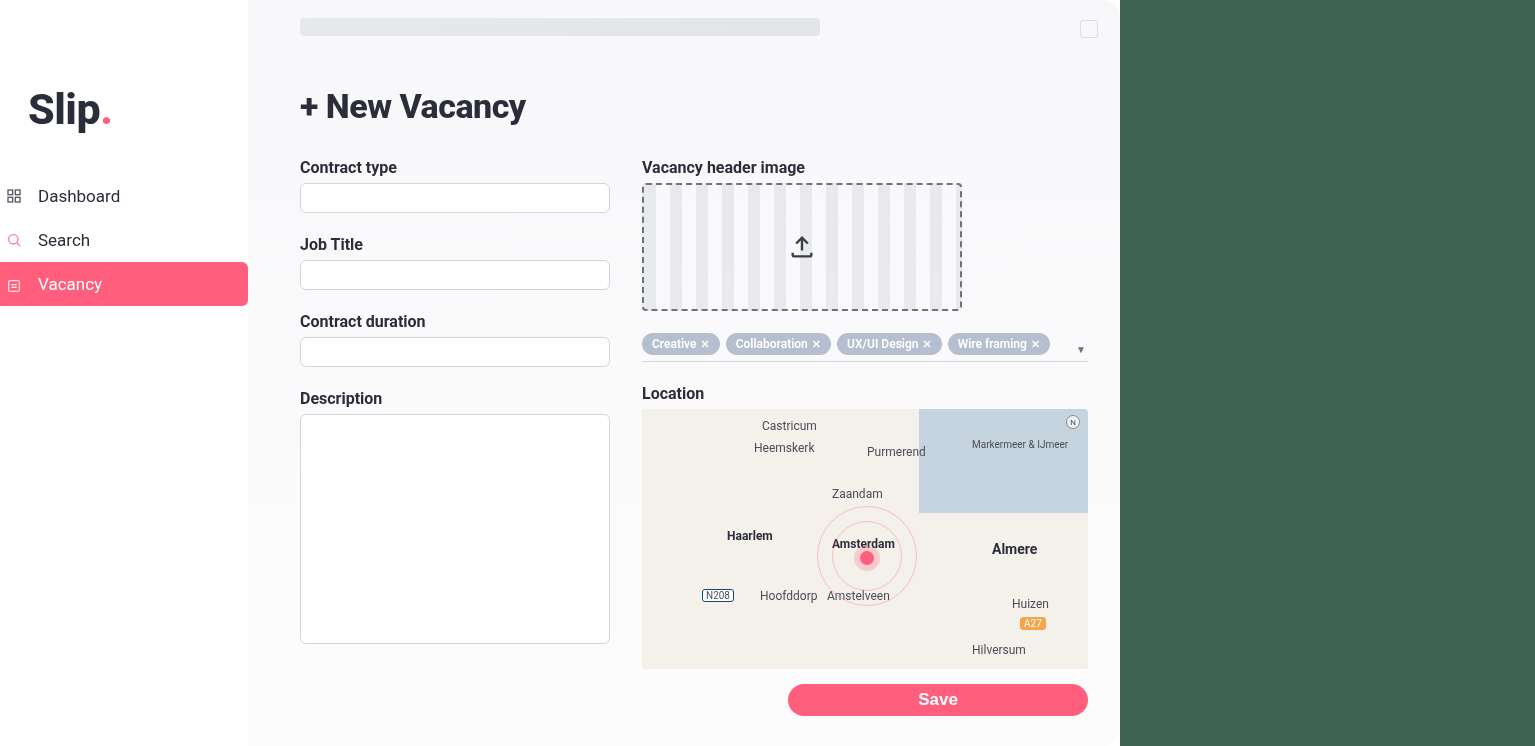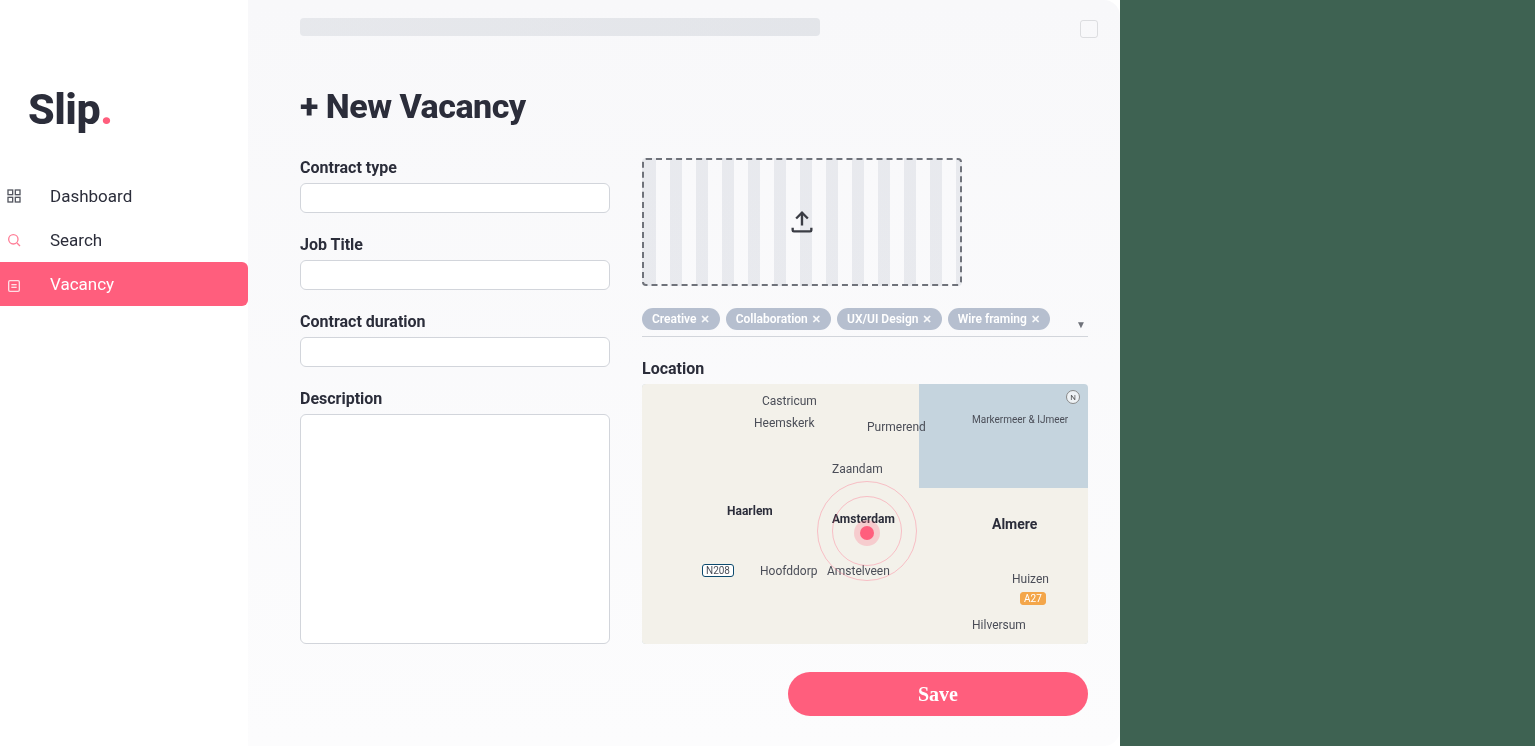--- a/index.html
+++ b/index.html
@@ -3,21 +3,21 @@
 <meta charset="utf-8">
 <style>
 * { box-sizing: border-box; margin: 0; padding: 0; }
 body { font-family: -apple-system, BlinkMacSystemFont, "Segoe UI", Roboto, sans-serif; background: #fff; width: 1535px; height: 746px; overflow: hidden; }
 .app-container { display: flex; width: 1120px; height: 746px; background: linear-gradient(to bottom, #f8f8fa, #fcfcfd); border-radius: 0 16px 16px 0; position: relative; }
 .topbar { position: absolute; top: 18px; left: 300px; width: 520px; height: 18px; background: linear-gradient(90deg, #d5d8de 0%, #ced2d9 100%); opacity: 0.5; border-radius: 4px; }
 .app-container::after { content:''; position:absolute; top:20px; right:22px; width:16px; height:16px; border:1px solid #c9cccf; border-radius:3px; opacity:0.6; }
 .sidebar { width: 248px; background: #fff; padding-top: 84px; flex-shrink: 0; }
 .logo { font-size: 43px; font-weight: 800; color: #2b2d3a; padding: 0 28px 40px 28px; letter-spacing: -0.5px; }
 .logo .dot { color: #ff5e7d; }
-.nav-item { display: flex; align-items: center; gap: 28px; padding: 12px 28px 12px 6px; font-size: 17px; color: #2b2d3a; cursor: pointer; }
+.nav-item { display: flex; align-items: center; gap: 16px; padding: 12px 28px 12px 6px; font-size: 17px; color: #2b2d3a; cursor: pointer; }
 .nav-item.active { background: #ff5e7d; color: #fff; font-weight: 400; border-radius: 0 6px 6px 0; align-items: flex-end; }
 .nav-icon { width: 16px; height: 16px; opacity: 0.8; flex-shrink: 0; }
 .main { flex: 1; padding: 86px 32px 20px 52px; display: flex; gap: 32px; position: relative; overflow: hidden; }
 .page-title { position: absolute; top: 86px; left: 52px; font-size: 34px; font-weight: 800; color: #2b2d3a; letter-spacing: -0.5px; }
 .col { flex: 1; display: flex; flex-direction: column; gap: 22px; padding-top: 72px; }
 .col-left { max-width: 310px; }
 .col-right { max-width: 470px; }
 .field-label { font-size: 16px; font-weight: 700; color: #2b2d3a; margin-bottom: 6px; }
 .text-input { width: 100%; height: 30px; border: 1px solid #d2d5db; border-radius: 6px; background: #fff; padding: 0 8px; font-size: 14px; }
 .textarea { width: 100%; height: 230px; border: 1px solid #d2d5db; border-radius: 6px; background: #fff; resize: none; padding: 8px; font-size: 14px; }
@@ -29,21 +29,21 @@
 .map-box { width: 100%; height: 260px; background: #c5d4de; border-radius: 4px; position: relative; overflow: hidden; }
 .map-land { position: absolute; left: 0; top: 0; width: 62%; height: 100%; background: #f3f1ea; }
 .map-land2 { position: absolute; right: 0; bottom: 0; width: 48%; height: 60%; background: #f3f1ea; }
 .map-city { position: absolute; font-size: 12px; color: #4b4e58; white-space: nowrap; }
 .map-city.big { font-size: 12px; font-weight: 700; color: #2b2d3a; }
 .map-pin { position: absolute; width: 14px; height: 14px; background: #ff5e7d; border-radius: 50%; box-shadow: 0 0 0 6px rgba(255,94,125,0.25); }
 .map-ring { position: absolute; border: 1px solid rgba(255,94,125,0.35); border-radius: 50%; }
 .road-badge { position:absolute; font-size:10px; background:#fff; border:1px solid #0c4a6e; border-radius:3px; padding:0 3px; color:#4b4e58; }
 .road-badge.orange { background:#f3a64a; color:#fff; border-color:#f3a64a; }
 .compass { position:absolute; top:6px; right:8px; width:14px; height:14px; border:1px solid #888; border-radius:50%; display:flex; align-items:center; justify-content:center; font-size:8px; color:#555; background:rgba(255,255,255,0.7); }
-.save-btn { position: absolute; left: 540px; bottom: 30px; width: 300px; height: 44px; background: #ff5e7d; color: #fff; font-size: 20px; font-weight: 600; border: none; border-radius: 22px; cursor: pointer; font-family: Liberation Serif, serif; }
+.save-btn { position: absolute; left: 540px; bottom: 30px; width: 300px; height: 32px; background: #ff5e7d; color: #fff; font-size: 17px; font-weight: 600; border: none; border-radius: 22px; cursor: pointer; }
 .right-green { position: absolute; left: 1120px; top: 0; width: 415px; height: 746px; background: #3e6252; }
 </style>
 </head>
 <body>
 
 <div class="right-green"></div>
 
 <div class="app-container">
   <div class="topbar"></div>
 
@@ -94,20 +94,21 @@
         <input class="text-input" value="" style="">
       </div>
       <div>
         <div class="field-label">Description</div>
         <textarea class="textarea" style=""></textarea>
       </div>
     </div>
 
     <div class="col col-right">
       <div>
+        <div class="field-label">Vacancy header image</div>
         <div class="upload-box">
           <svg width="28" height="28" viewBox="0 0 24 24" fill="none" stroke="#3a3c44" stroke-width="2">
               <path d="M12 15V4"></path>
               <path d="M7 9l5-5 5 5"></path>
               <path d="M4 17v2a1 1 0 001 1h14a1 1 0 001-1v-2"></path>
             </svg>
         </div>
       </div>
 
       <div>

